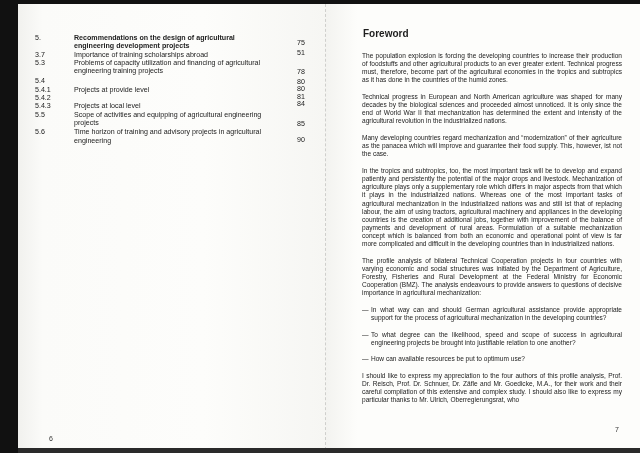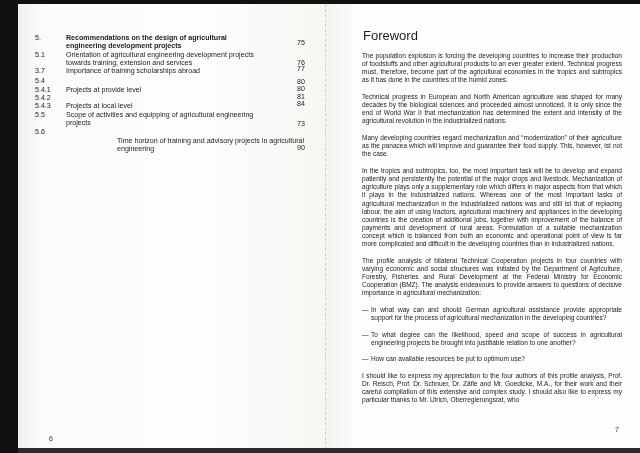--- a/index.html
+++ b/index.html
@@ -70,36 +70,37 @@
       margin-bottom: 0;
     }
     .toc-num {
       width: 31px;
       flex: none;
       align-self: flex-start;
     }
     .toc-title {
       width: 200px;
       flex: none;
+      margin-left: 8px;
     }
     .toc-page {
       position: absolute;
       right: 0;
       width: 20px;
       text-align: left;
     }
     .toc-row.bold .toc-title { font-weight: bold; }
 
     
     .foreword-title {
       position: absolute;
       left: 37px;
       top: 24px;
-      font-size: 13px;
-      font-weight: normal;
+      font-size: 10px;
+      font-weight: bold;
       color: #1e1e1e;
     }
     .body {
       position: absolute;
       left: 36px;
       top: 48px;
       width: 260px;
       font-size: 6.55px;
       line-height: 8.15px;
       text-align: justify;
@@ -137,28 +138,28 @@
 <div class="spread">
 
   <div class="page page-left">
     <div class="toc">
       <div class="toc-row bold" style="margin-bottom:0px;">
         <span class="toc-num">5.</span>
         <span class="toc-title">Recommendations on the design of agricultural engineering development projects</span>
         <span class="toc-page" style="bottom:3px;">75</span>
       </div>
       <div class="toc-row">
-        <span class="toc-num">5.1</span>
-        <span class="toc-title">Orientation of agricultural engineering development projects towards training, extension and services</span>
-        <span class="toc-page">76</span>
-      </div>
-      <div class="toc-row">
         <span class="toc-num">3.7</span>
         <span class="toc-title">Importance of training scholarships abroad</span>
-        <span class="toc-page" style="bottom:2px;">77</span>
+        <span class="toc-page" style="bottom:2px;">51</span>
+      </div>
+      <div class="toc-row">
+        <span class="toc-num">5.3</span>
+        <span class="toc-title">Problems of capacity utilization and financing of agricultural engineering training projects</span>
+        <span class="toc-page" style="bottom:-1px;">78</span>
       </div>
       <div class="toc-row" style="margin-top:2px;">
         <span class="toc-num">5.4</span>
         <span class="toc-page" style="bottom:-1px;">80</span>
       </div>
       <div class="toc-row">
         <span class="toc-num">5.4.1</span>
         <span class="toc-title">Projects at provide level</span>
         <span class="toc-page" style="bottom:1px;">80</span>
       </div>
@@ -167,23 +168,23 @@
         <span class="toc-page" style="bottom:1px;">81</span>
       </div>
       <div class="toc-row">
         <span class="toc-num">5.4.3</span>
         <span class="toc-title">Projects at local level</span>
         <span class="toc-page" style="bottom:2px;">84</span>
       </div>
       <div class="toc-row">
         <span class="toc-num">5.5</span>
         <span class="toc-title">Scope of activities and equipping of agricultural engineering projects</span>
-        <span class="toc-page" style="bottom:-1px;">73</span>
-      </div>
-      <div class="toc-row" style="margin-top:1px;flex-direction:column;">
+        <span class="toc-page" style="bottom:-1px;">85</span>
+      </div>
+      <div class="toc-row" style="margin-top:1px;">
         <span class="toc-num">5.6</span>
         <span class="toc-title">Time horizon of training and advisory projects in agricultural engineering</span>
         <span class="toc-page" style="bottom:1px;">90</span>
       </div>
     </div>
     <span class="page-number pn-left">6</span>
   </div>
 
   <div class="gutter"></div>
 

